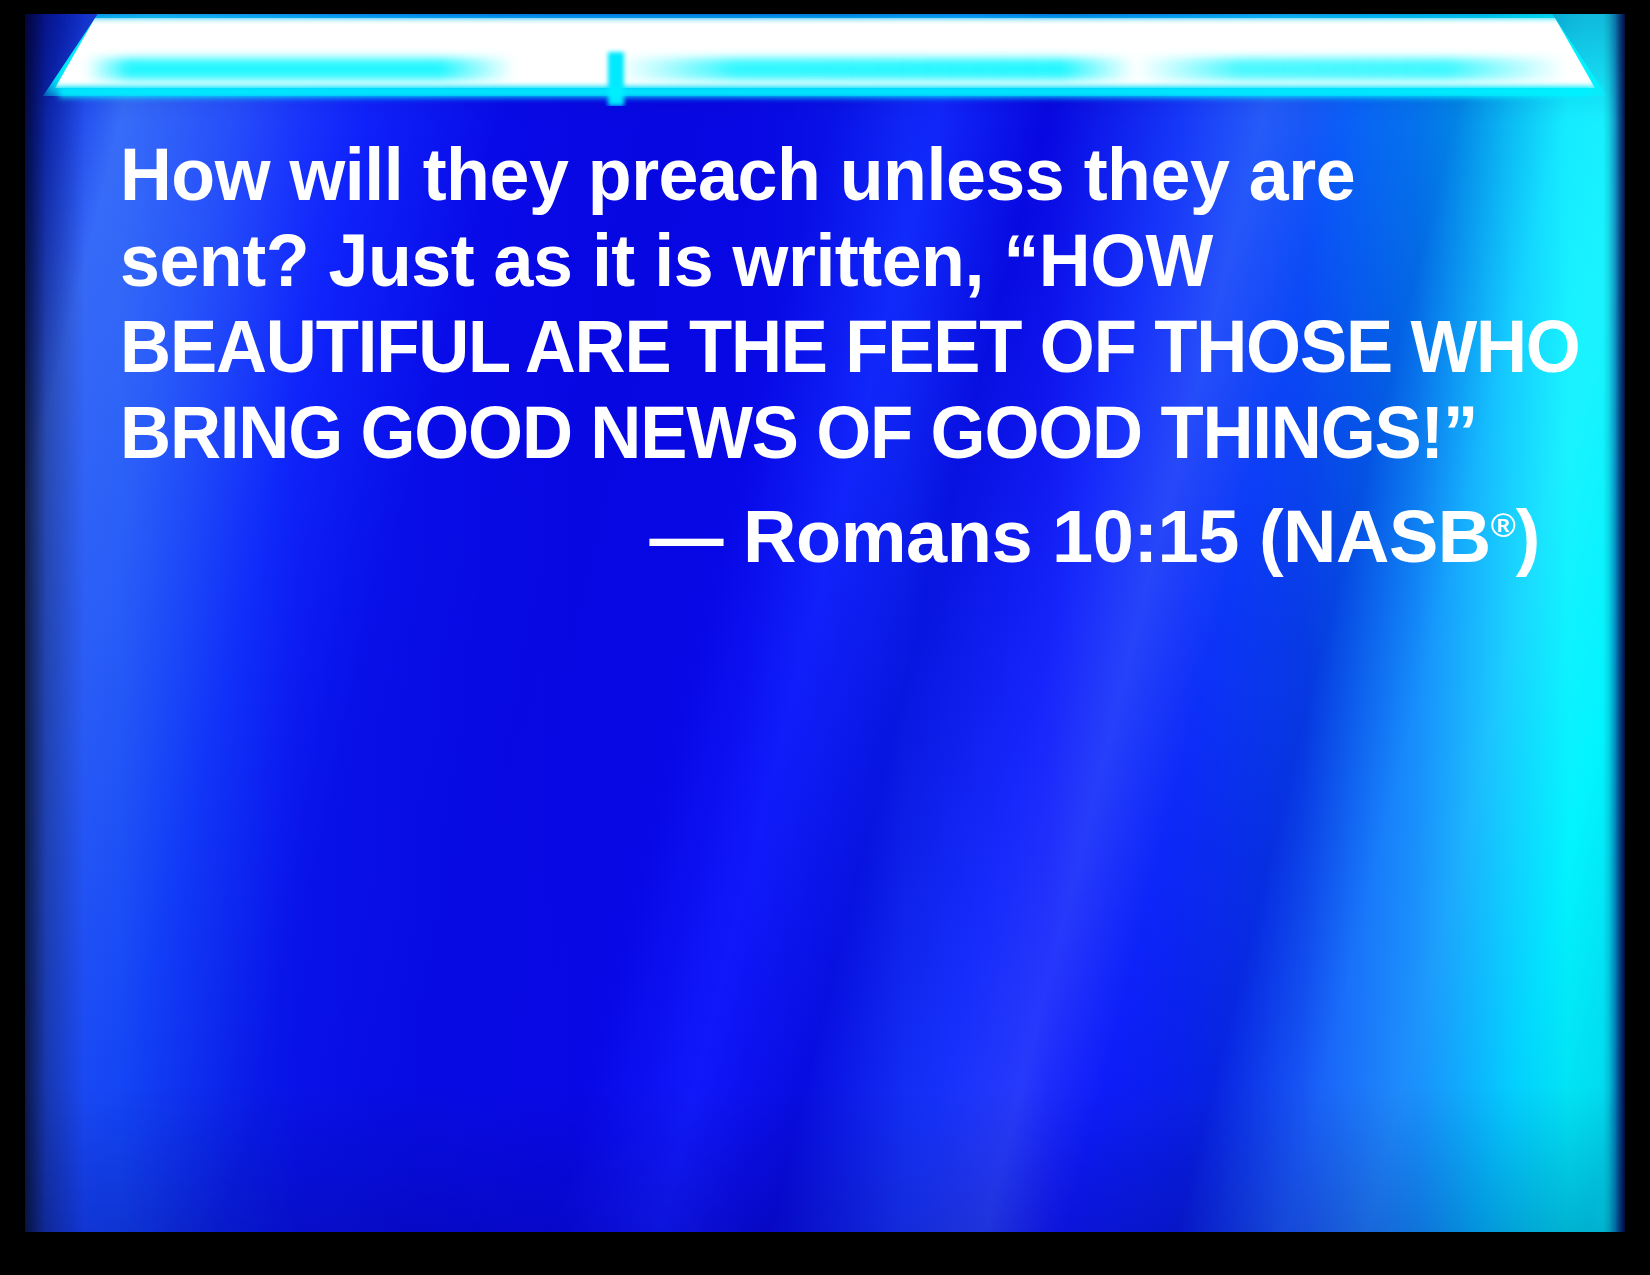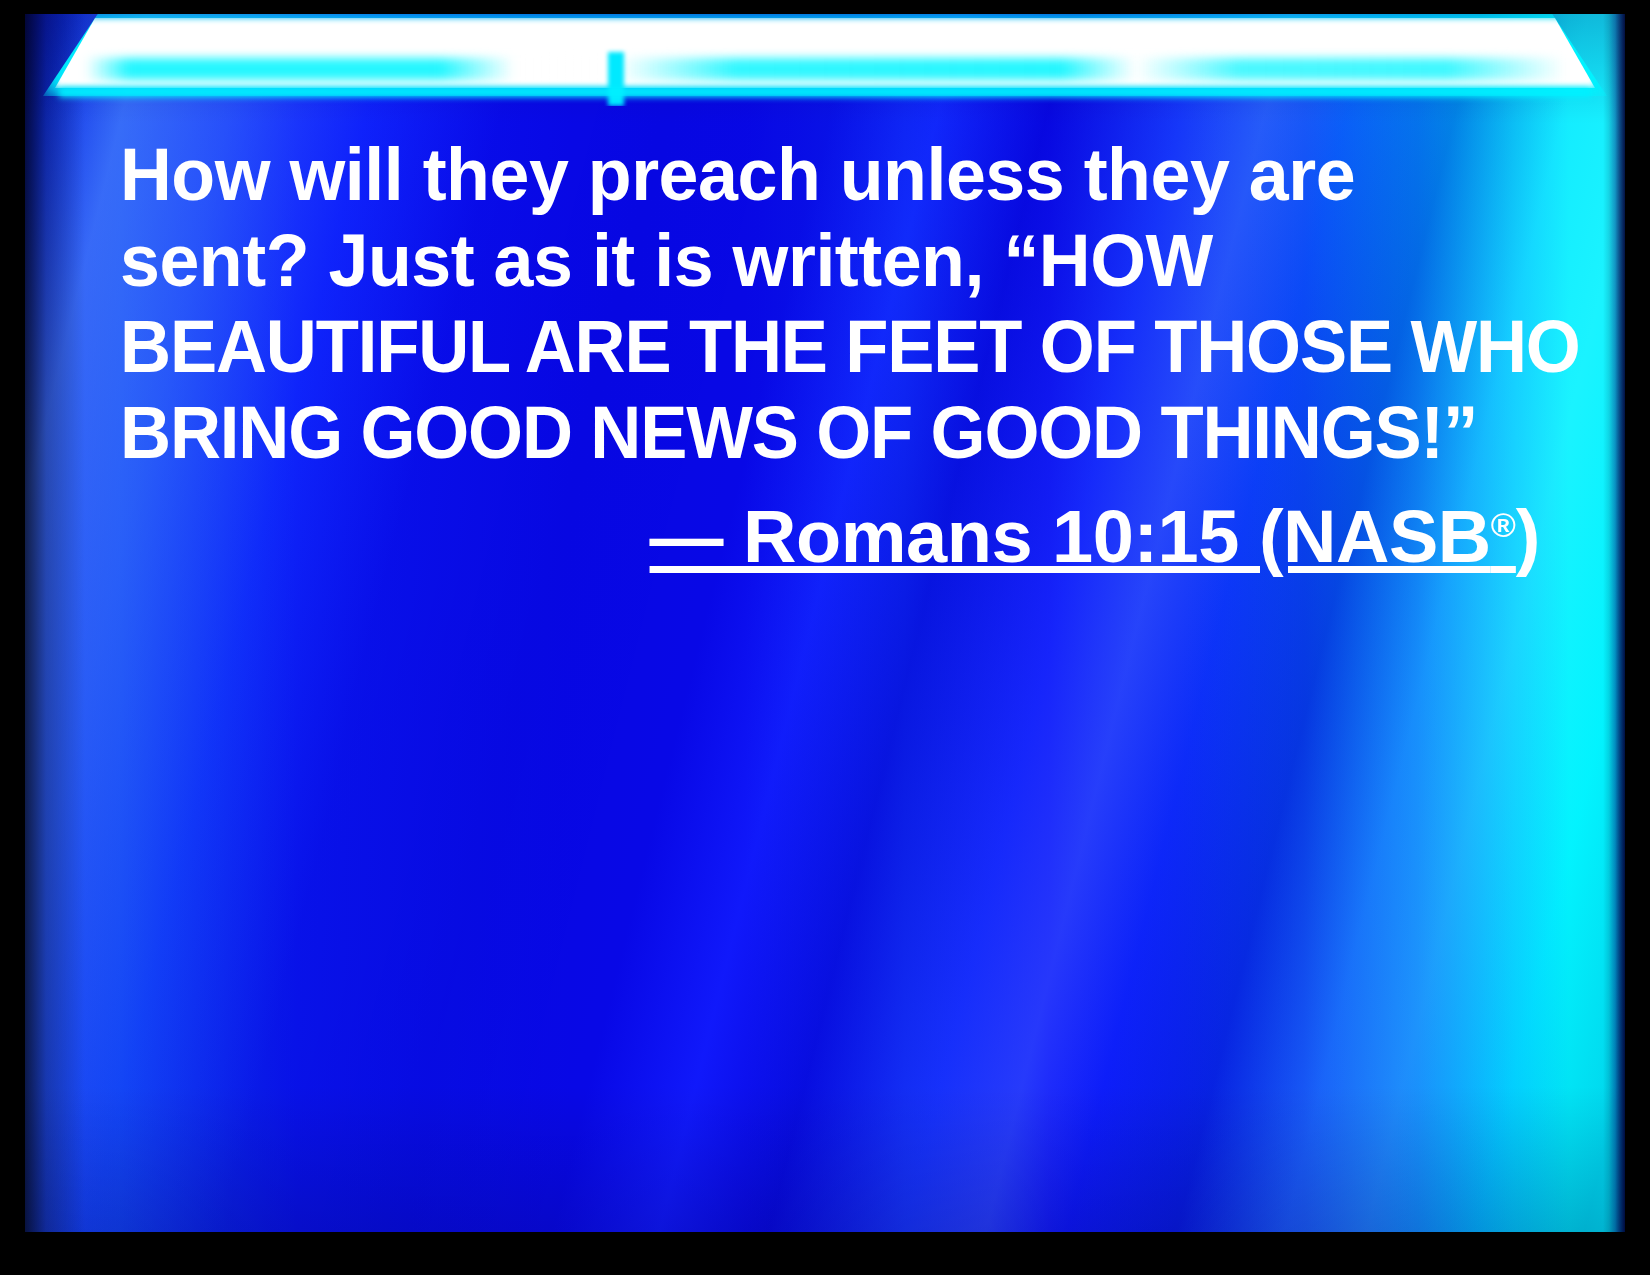--- a/index.html
+++ b/index.html
@@ -198,21 +198,20 @@
   }
   #attribution {
     color: #ffffff;
     font-weight: 700;
     font-size: 74px;
     line-height: 86px;
     letter-spacing: -0.5px;
     text-align: right;
     white-space: nowrap;
     margin-top: 6px;
-    text-decoration: underline;
   }
   .reg-mark {
     font-size: 0.46em;
     vertical-align: 0.72em;
     letter-spacing: 0;
   }
 </style>
 </head>
 <body>
 

